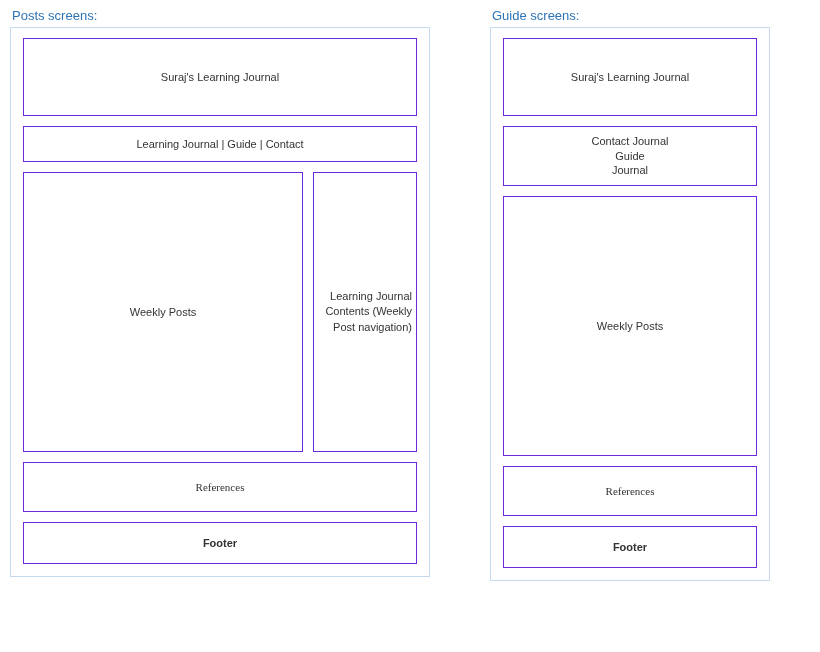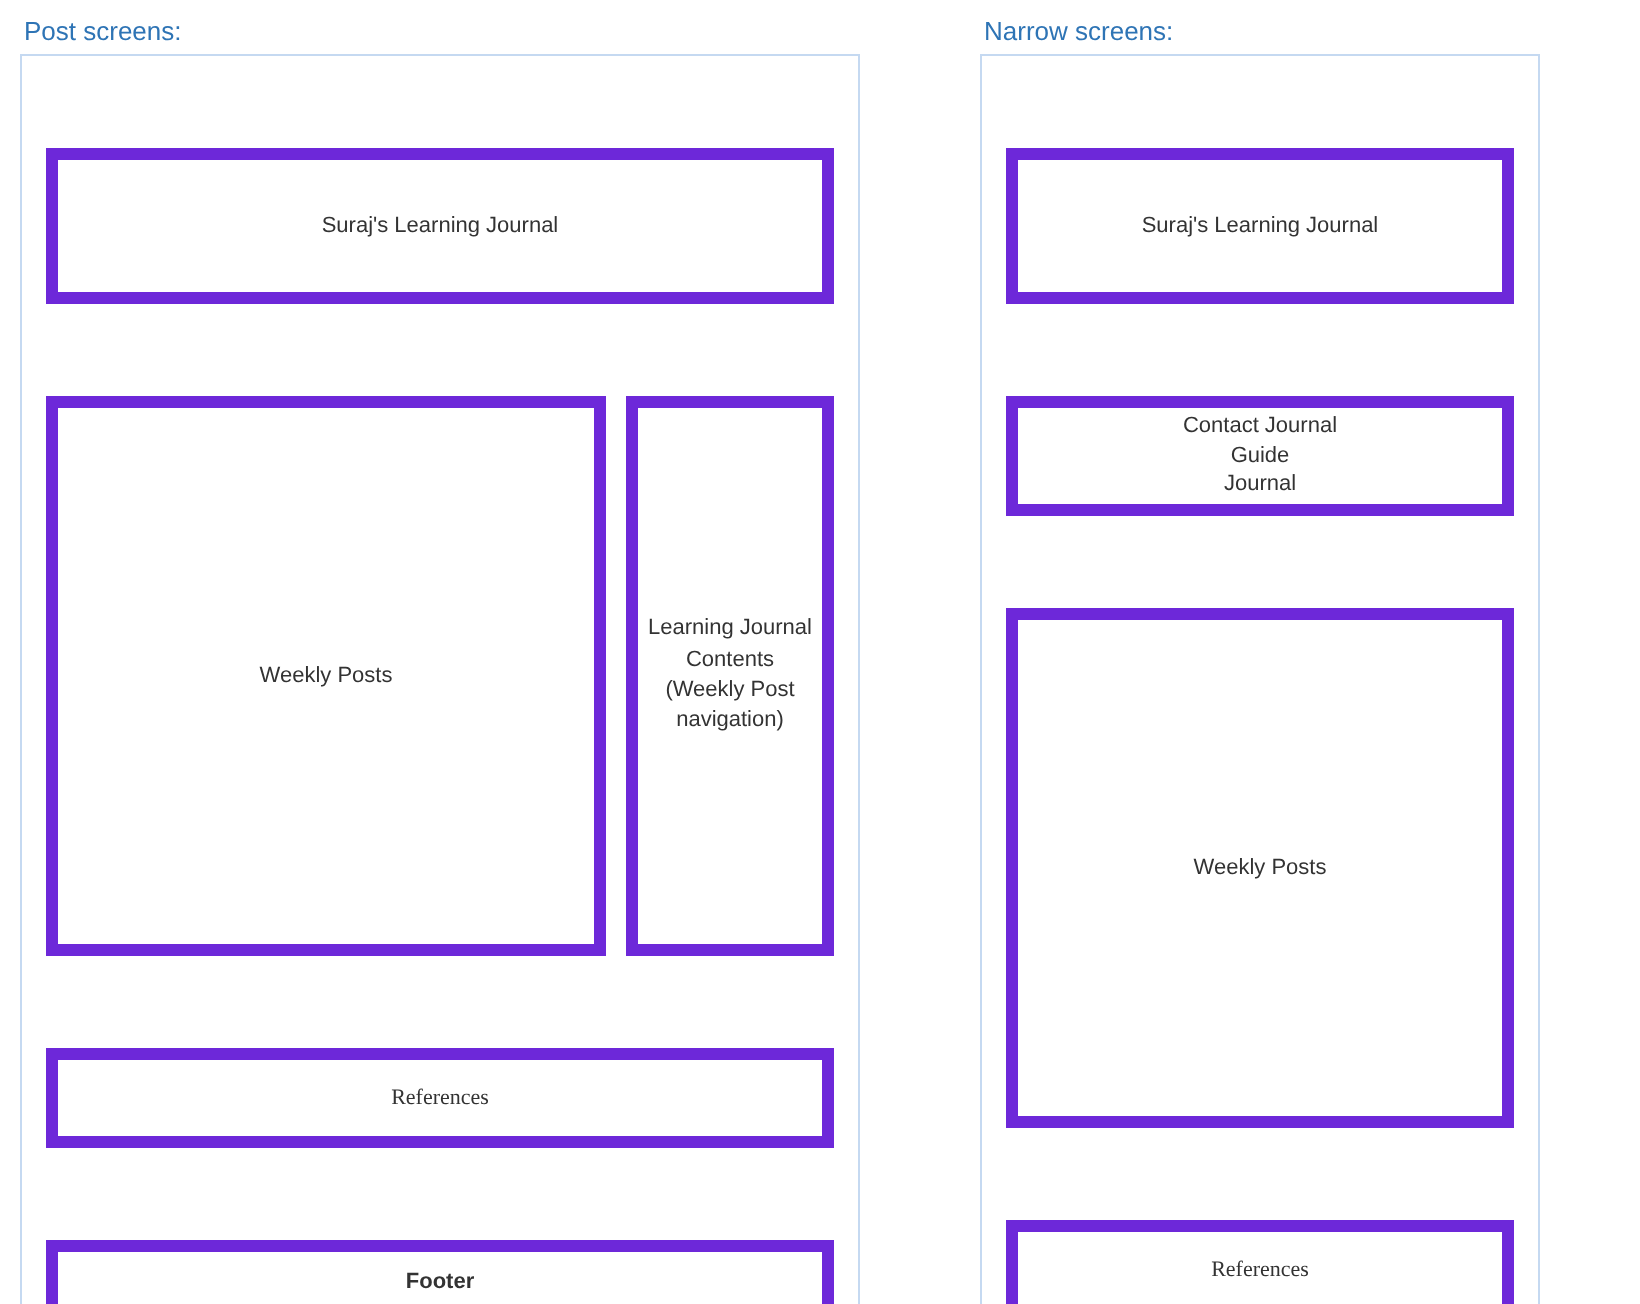--- a/index.html
+++ b/index.html
@@ -29,28 +29,27 @@
     margin: 0 0 4px 2px;
   }
   .frame {
     border: 1px solid #C5D9F1;
     padding: 10px 12px 12px;
     display: flex;
     flex-direction: column;
     gap: 10px;
   }
   .box {
-    border: 6px solid #6d28d9;
+    border: 1px solid #6d28d9;
     display: flex;
     align-items: center;
     justify-content: center;
-    text-align: center;
+    text-align: right;
     line-height: 1.35;
     padding: 4px;
-    margin-top: 36px;
   }
   .header-box { height: 78px; }
   .nav-wide { height: 36px; }
   .nav-narrow {
     height: 60px;
     flex-direction: column;
     justify-content: center;
   }
   .content-row {
     display: flex;
@@ -61,44 +60,47 @@
   .posts-narrow { height: 260px; }
   .refs { height: 50px; font-family: Liberation Serif, serif; }
   .footer { height: 42px; font-weight: bold; }
 </style>
 </head>
 <body>
 
 <div class="row">
 
   <div class="col col-wide">
-    <div class="heading">Post screens:</div>
+    <div class="heading">Posts screens:</div>
     <div class="frame">
       <div class="box header-box">
         <span>Suraj's Learning Journal</span>
+      </div>
+      <div class="box nav-wide">
+        <span>Learning Journal | Guide | Contact</span>
       </div>
       <div class="content-row">
         <div class="box posts-wide">
           <span>Weekly Posts</span>
         </div>
         <div class="box sidebar">
           <span>Learning Journal Contents (Weekly Post navigation)</span>
         </div>
       </div>
       <div class="box refs">
         <span>References</span>
       </div>
       <div class="box footer">
         <span>Footer</span>
       </div>
     </div>
   </div>
 
   <div class="col col-narrow">
-    <div class="heading">Narrow screens:</div>
+    <div class="heading">Guide screens:</div>
     <div class="frame">
       <div class="box header-box">
         <span>Suraj's Learning Journal</span>
       </div>
       <div class="box nav-narrow">
         <span>Contact Journal</span>
         <span>Guide</span>
         <span>Journal</span>
       </div>
       <div class="box posts-narrow">

